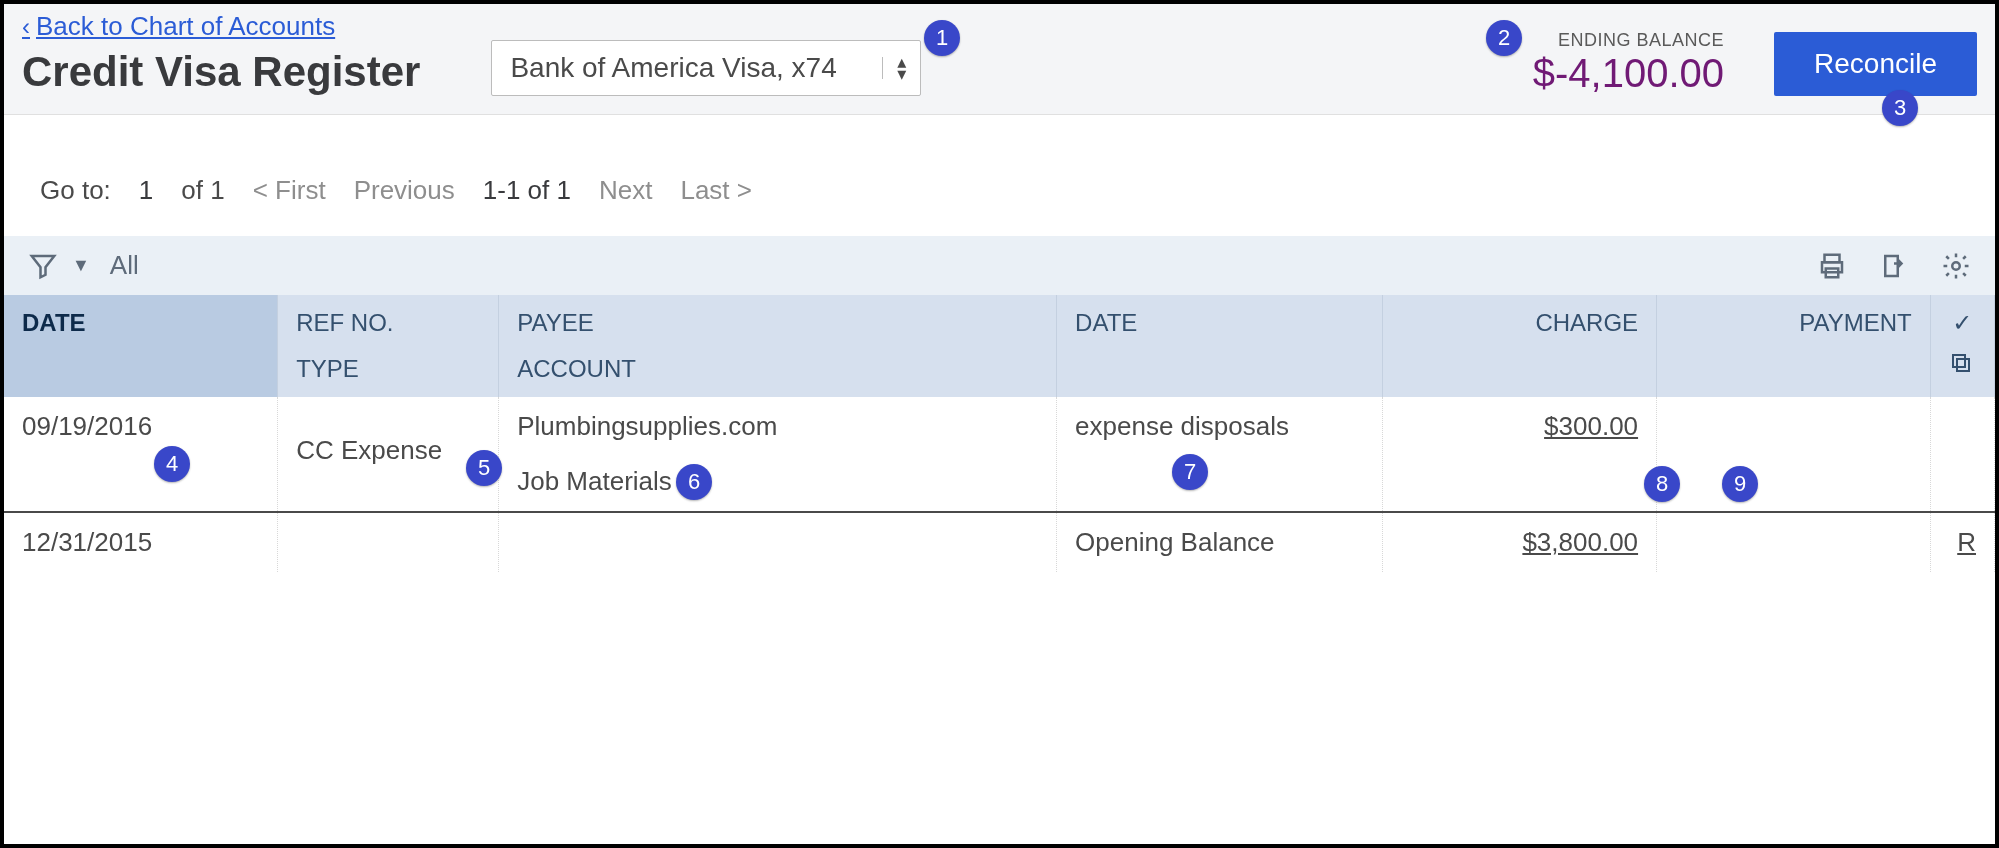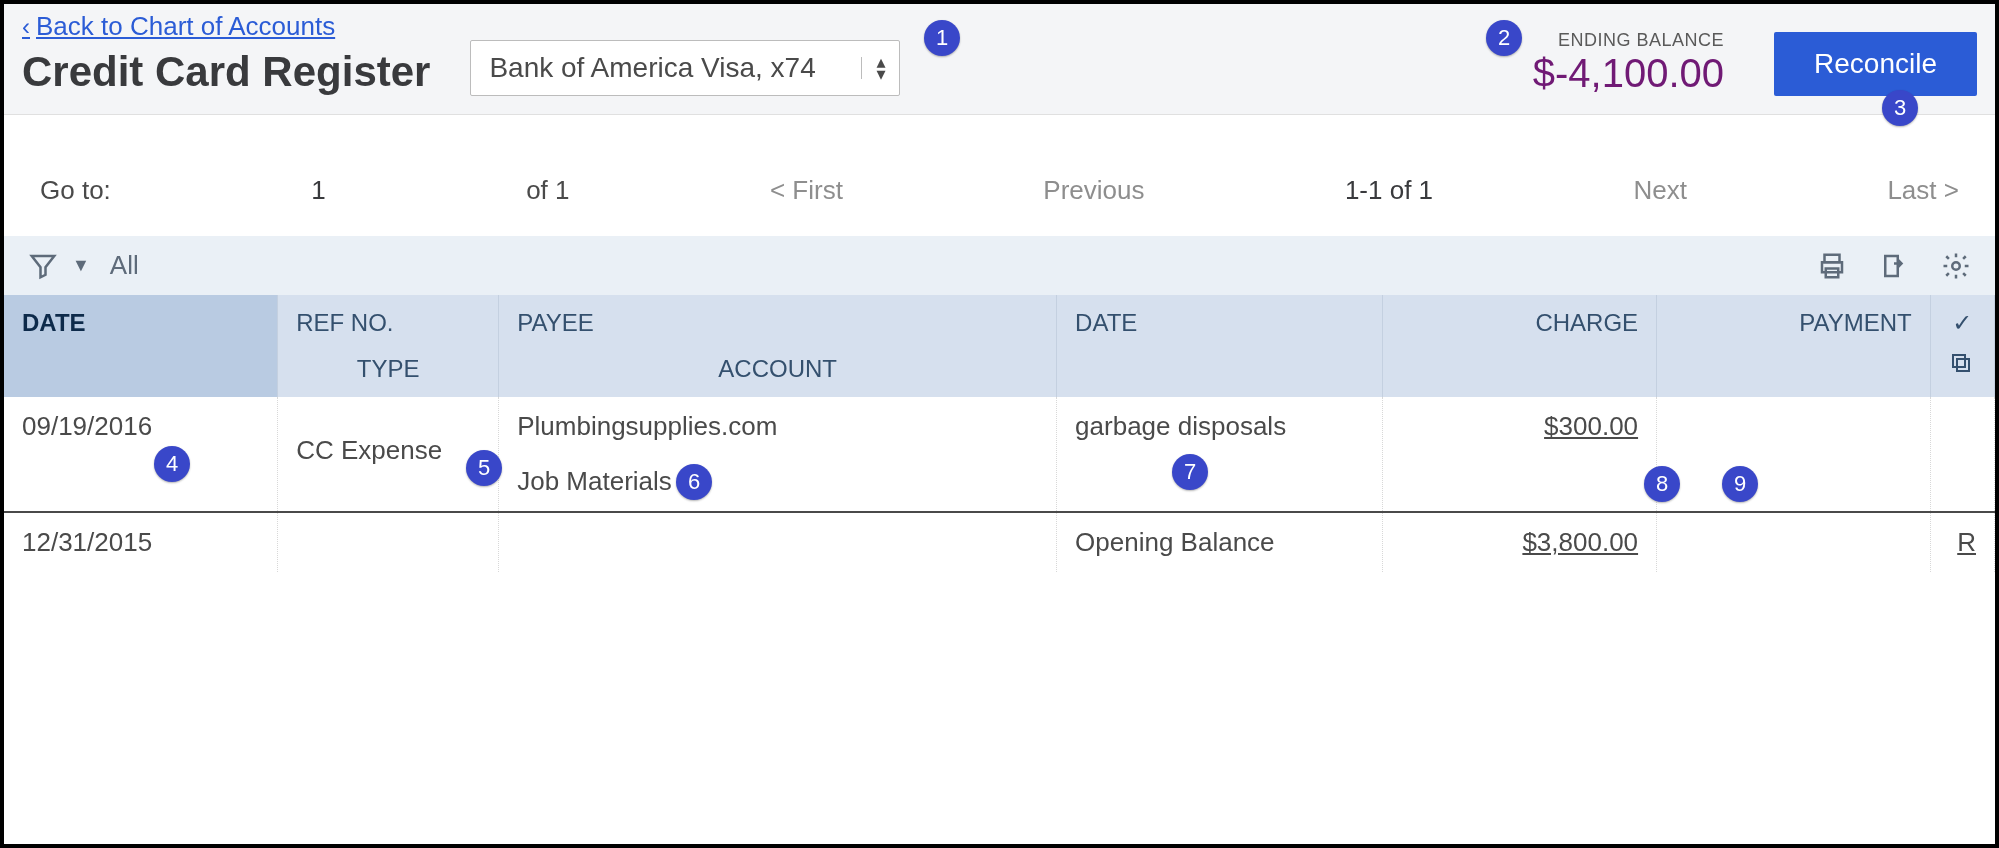--- a/index.html
+++ b/index.html
@@ -47,20 +47,21 @@
     border: 1px solid #bcbcbc;
     background: #fff;
     height: 56px;
     padding: 0 14px 0 18px;
     font-size: 28px;
     color: #4a4a4a;
     position: relative;
     min-width: 430px;
     border-radius: 2px;
     cursor: pointer;
+    margin-left: 31px;
   }
   .acct-select .sel-text { flex: 1; white-space: nowrap; overflow: hidden; }
   .acct-select .stepper {
     border-left: 1px solid #bcbcbc;
     padding-left: 14px;
     margin-left: 14px;
     font-size: 18px;
     line-height: 10px;
     display: flex;
     flex-direction: column;
@@ -82,21 +83,21 @@
     height: 64px;
     border-radius: 2px;
     cursor: pointer;
     align-self: flex-start;
     margin-top: 24px;
   }
 
   
   .pager-row {
     display: flex;
-    justify-content: space-between;
+    justify-content: flex-start;
     align-items: center;
     gap: 28px;
     padding: 60px 36px 30px 36px;
     font-size: 26px;
     color: #8e8e8e;
   }
   .pager-row .lbl { color: #4a4a4a; }
   .pager-row .cur { color: #393a3d; font-weight: 500; }
   .pager-row .nav { cursor: pointer; }
 
@@ -136,21 +137,20 @@
   .thead-row th.sorted {
     background: #b9cbe2;
     color: #0d2a4a;
     font-weight: 600;
   }
   .thead-row th.right { text-align: right; }
   .thead-row th .sub {
     display: block;
     margin-top: 18px;
     font-weight: 500;
-    text-align: center;
   }
   .thead-row th.chk { width: 56px; text-align: center; color:#34506e; }
 
   .add-row td {
     padding: 14px 18px;
     font-size: 26px;
     color: #4c6fb0;
     border-bottom: 1px solid #d8d8d8;
     cursor: pointer;
   }
@@ -191,21 +191,21 @@
 </style>
 </head>
 <body>
 
 <div class="hdr">
   <div class="hdr-left">
     <a class="back-link">
       <span class="chev">‹</span>
       <span>Back to Chart of Accounts</span>
     </a>
-    <div class="page-title">Credit Card Register</div>
+    <div class="page-title">Credit Visa Register</div>
   </div>
 
   <div class="acct-select">
     <span class="sel-text">Bank of America Visa, x74</span>
     <span class="stepper">
       <span>▴</span>
         <span>▾</span>
     </span>
   </div>
 
@@ -304,21 +304,21 @@
       </td>
       <td>
         <span></span>
         <span class="sub">CC Expense</span>
       </td>
       <td>
         <span>Plumbingsupplies.com</span>
         <span class="sub">Job Materials</span>
       </td>
       <td>
-        <span>garbage disposals</span><span class="sub"></span>
+        <span>expense disposals</span><span class="sub"></span>
       </td>
       <td class="right">
         <span>$300.00</span><span class="sub"></span>
       </td>
       <td class="right">
         <span></span><span class="sub"></span>
       </td>
       <td class="right">
         <span></span><span class="sub"></span>
       </td>

